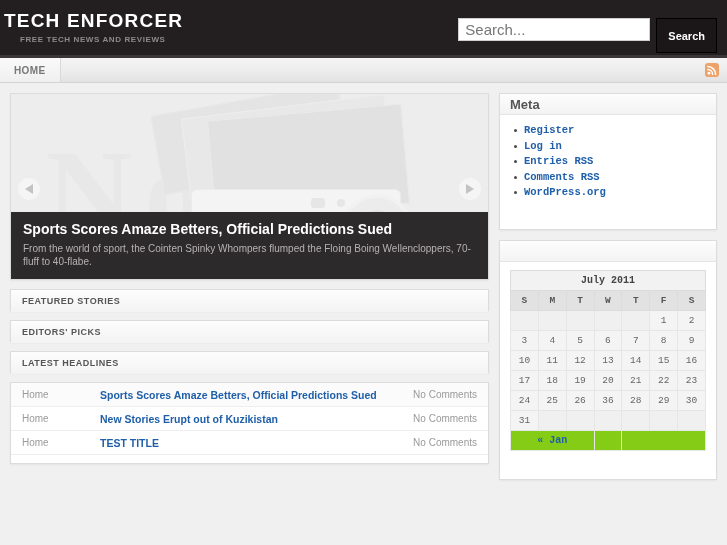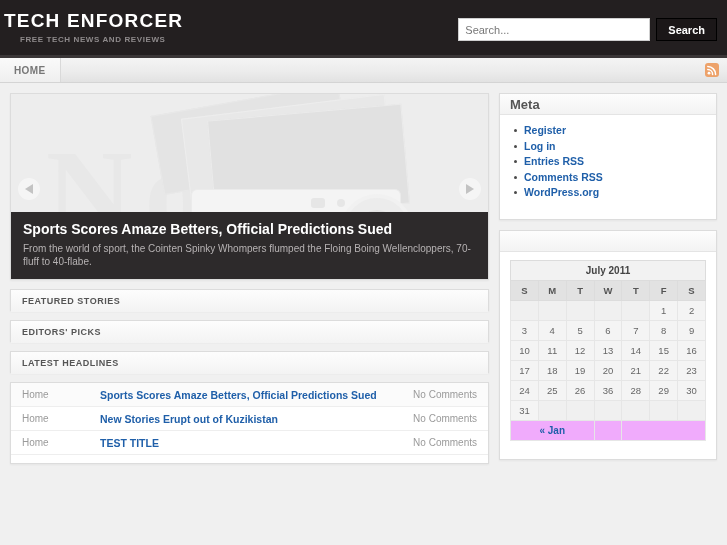--- a/index.html
+++ b/index.html
@@ -50,28 +50,28 @@
     display: flex;
     align-items: stretch;
   }
   #search-input {
     width: 192px;
     height: 23px;
     border: 1px solid #cfcfcf;
     outline: none;
     padding: 0 6px;
     font-family: "Liberation Sans", sans-serif;
-    font-size: 11px;
+    font-size: 15px;
     color: #555;
     background: #fff;
   }
   #search-input::placeholder { color: #777; }
   #search-button {
     margin-left: 6px;
-    height: 23px;
+    height: 35px;
     padding: 0 11px;
     border: 1px solid #000;
     background: #1b1718;
     color: #fff;
     font-family: "Liberation Sans", sans-serif;
     font-size: 11px;
     font-weight: bold;
     cursor: pointer;
   }
 
@@ -268,21 +268,21 @@
     height: 21px;
     display: flex;
     align-items: center;
     padding: 0 10px;
     background: linear-gradient(to bottom, #fdfdfd 0%, #f3f3f3 100%);
     border-bottom: 1px solid #e4e4e4;
     font-size: 13px;
     font-weight: bold;
     color: #555;
   }
-  .widget-body { padding: 8px 10px 18px 10px; }
+  .widget-body { padding: 8px 10px 28px 10px; font-family: Liberation Mono, monospace; }
   #meta-list { list-style: none; margin: 0; padding: 0 0 0 14px; }
   #meta-list li {
     position: relative;
     line-height: 15.5px;
   }
   #meta-list li::before {
     content: "";
     position: absolute;
     left: -10px; top: 6px;
     width: 3px; height: 3px;
@@ -326,21 +326,21 @@
   }
   #calendar-table td {
     border: 1px solid #e6e6e6;
     padding: 4px 0;
     text-align: center;
     background: #f4f4f4;
     height: 15px;
   }
   #calendar-table td.pad { background: #f0f0f0; }
   #calendar-table tfoot td {
-    background: #f0abfc;
+    background: #84cc16;
     text-align: center;
     margin-left: 48px;
   }
   #calendar-table tfoot td.prev a {
     color: #1f5fa9; font-weight: bold; text-decoration: none;
     font-size: 10px; cursor: pointer;
   }
 </style>
 </head>
 <body>

